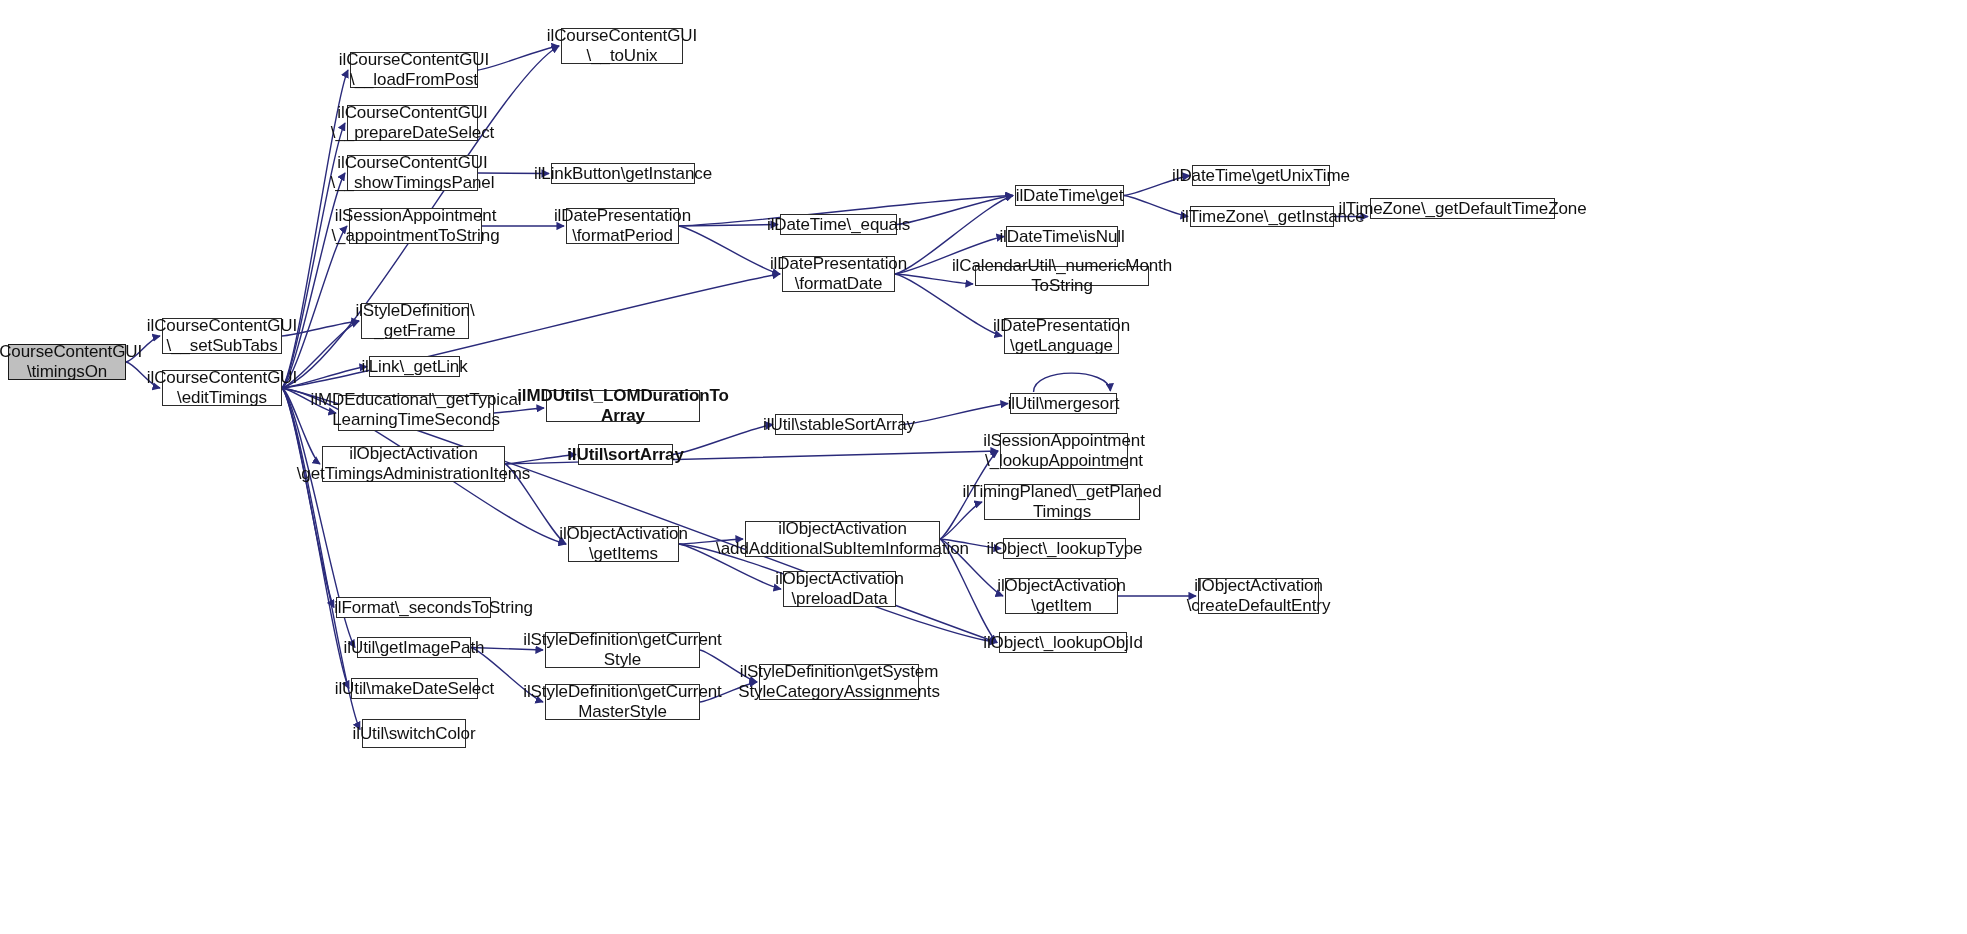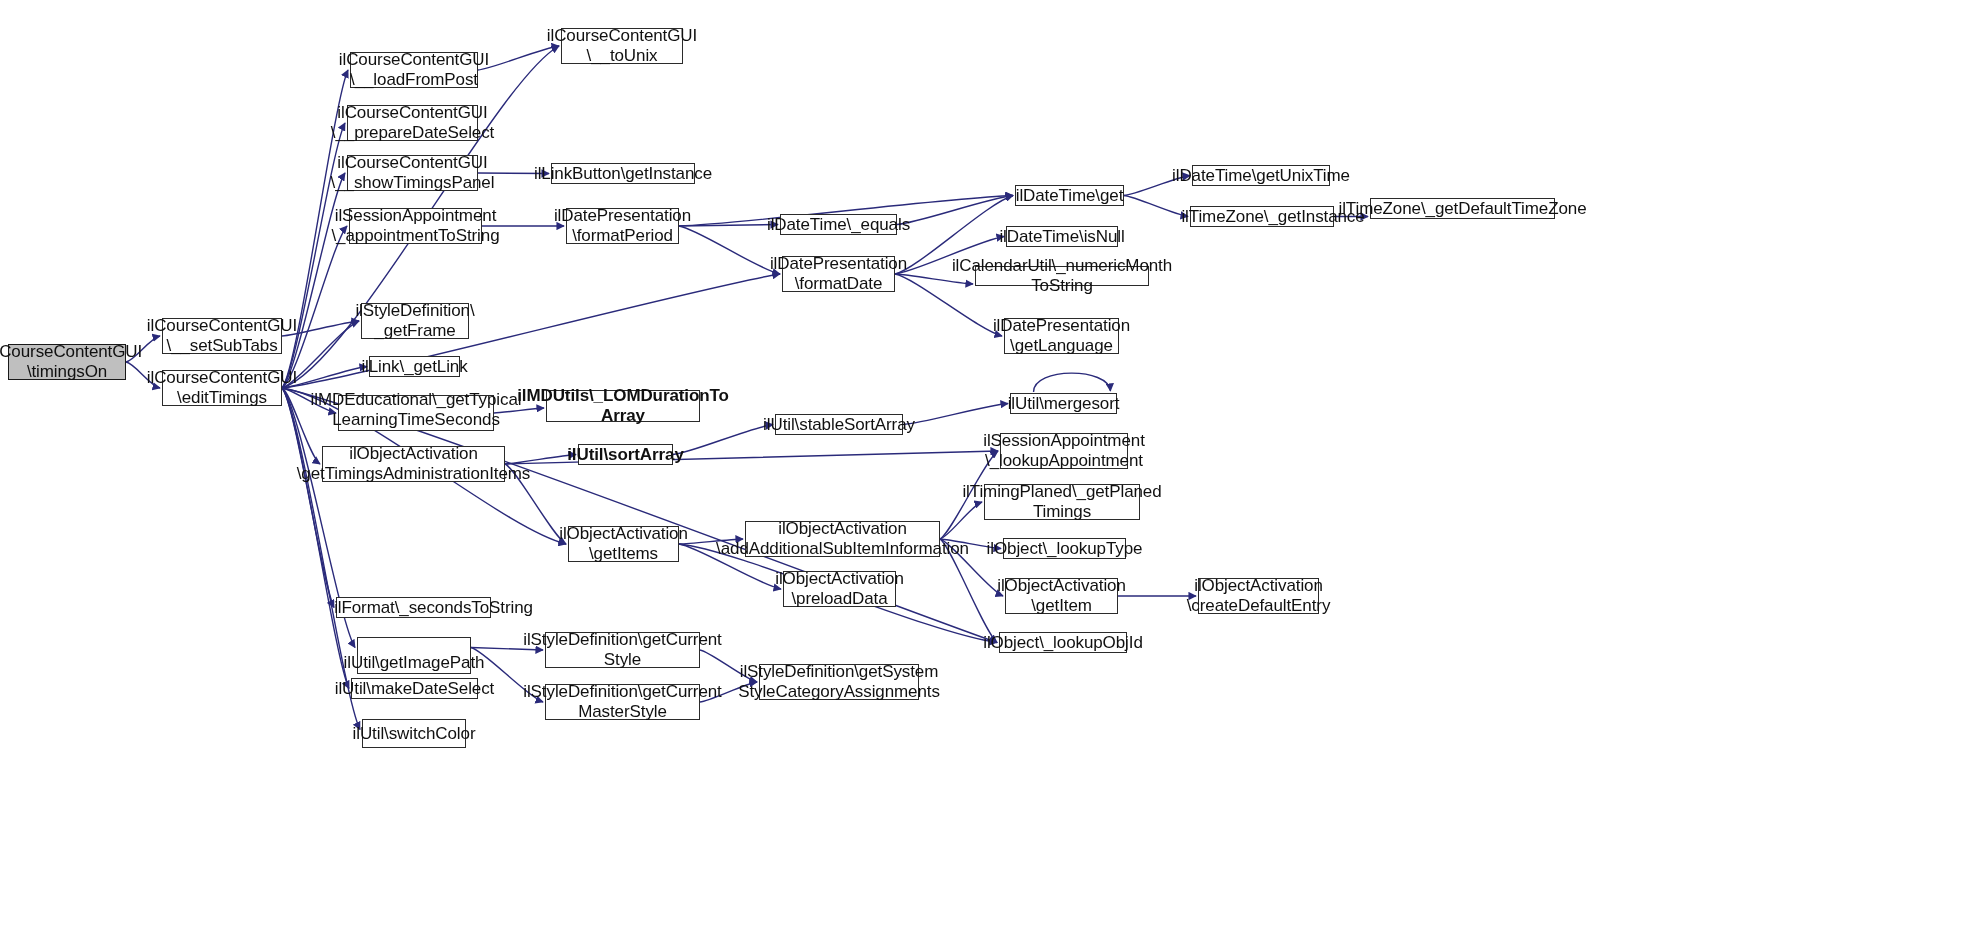--- a/index.html
+++ b/index.html
@@ -177,21 +177,21 @@
 \addAdditionalSubItemInformation</span></div>
       <div class="node" style="left: 1003px; top: 538px; width: 123px; height: 21px;"><span class="label">ilObject\_lookupType</span></div>
       <div class="node" style="left: 783px; top: 571px; width: 113px; height: 36px;"><span class="label">ilObjectActivation
 \preloadData</span></div>
       <div class="node" style="left: 1005px; top: 578px; width: 113px; height: 36px;"><span class="label">ilObjectActivation
 \getItem</span></div>
       <div class="node" style="left: 1198px; top: 578px; width: 121px; height: 36px;"><span class="label">ilObjectActivation
 \createDefaultEntry</span></div>
       <div class="node" style="left: 999px; top: 632px; width: 128px; height: 21px;"><span class="label">ilObject\_lookupObjId</span></div>
       <div class="node" style="left: 336px; top: 597px; width: 155px; height: 21px; padding-left: 40px;"><span class="label">ilFormat\_secondsToString</span></div>
-      <div class="node" style="left: 357px; top: 637px; width: 114px; height: 37px; align-items: flex-end;"><span class="label">ilUtil\getImagePath</span></div>
+      <div class="node" style="left: 357px; top: 637px; width: 114px; height: 21px;"><span class="label">ilUtil\getImagePath</span></div>
       <div class="node" style="left: 545px; top: 632px; width: 155px; height: 36px;"><span class="label">ilStyleDefinition\getCurrent
 Style</span></div>
       <div class="node" style="left: 759px; top: 664px; width: 160px; height: 36px;"><span class="label">ilStyleDefinition\getSystem
 StyleCategoryAssignments</span></div>
       <div class="node" style="left: 545px; top: 684px; width: 155px; height: 36px;"><span class="label">ilStyleDefinition\getCurrent
 MasterStyle</span></div>
       <div class="node" style="left: 351px; top: 678px; width: 127px; height: 21px;"><span class="label">ilUtil\makeDateSelect</span></div>
       <div class="node" style="left: 362px; top: 719px; width: 104px; height: 29px;"><span class="label">ilUtil\switchColor</span></div>
     </div>
 </div>

